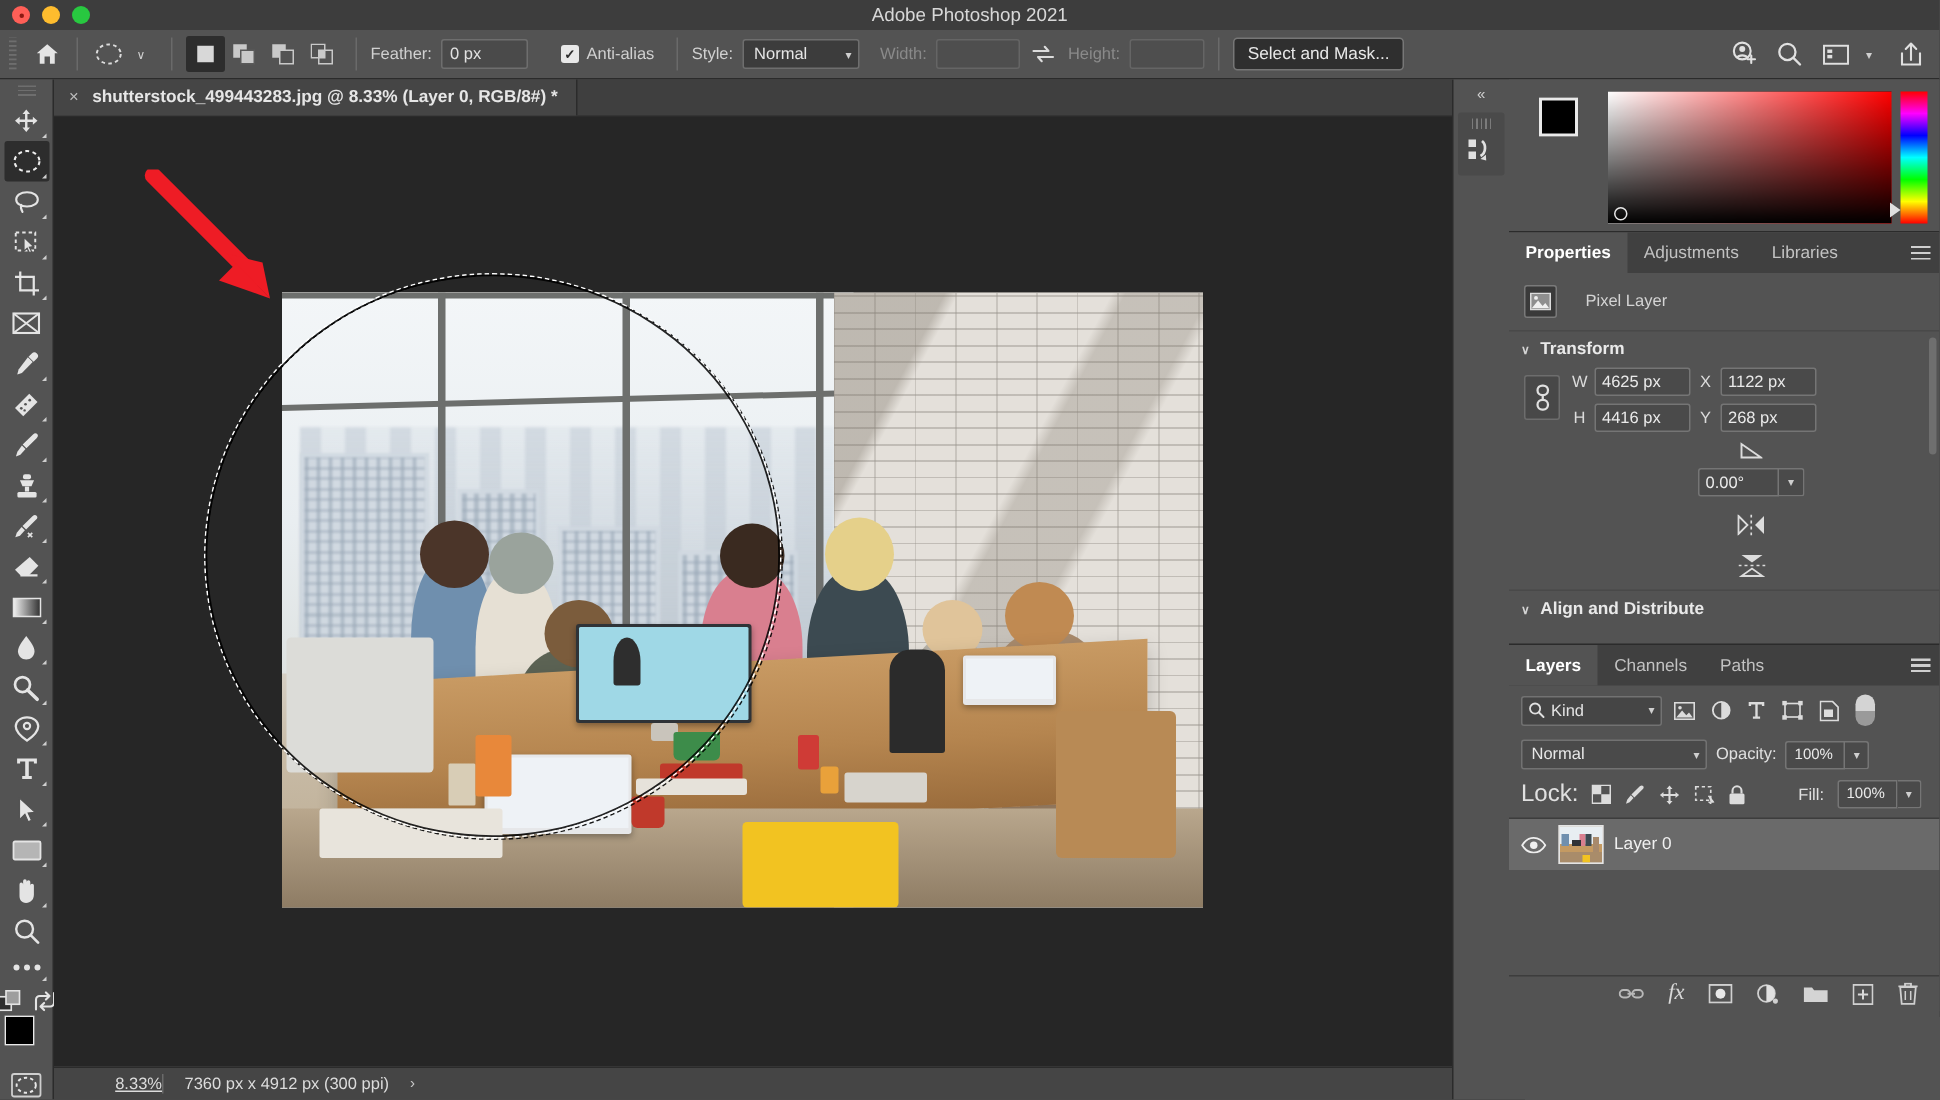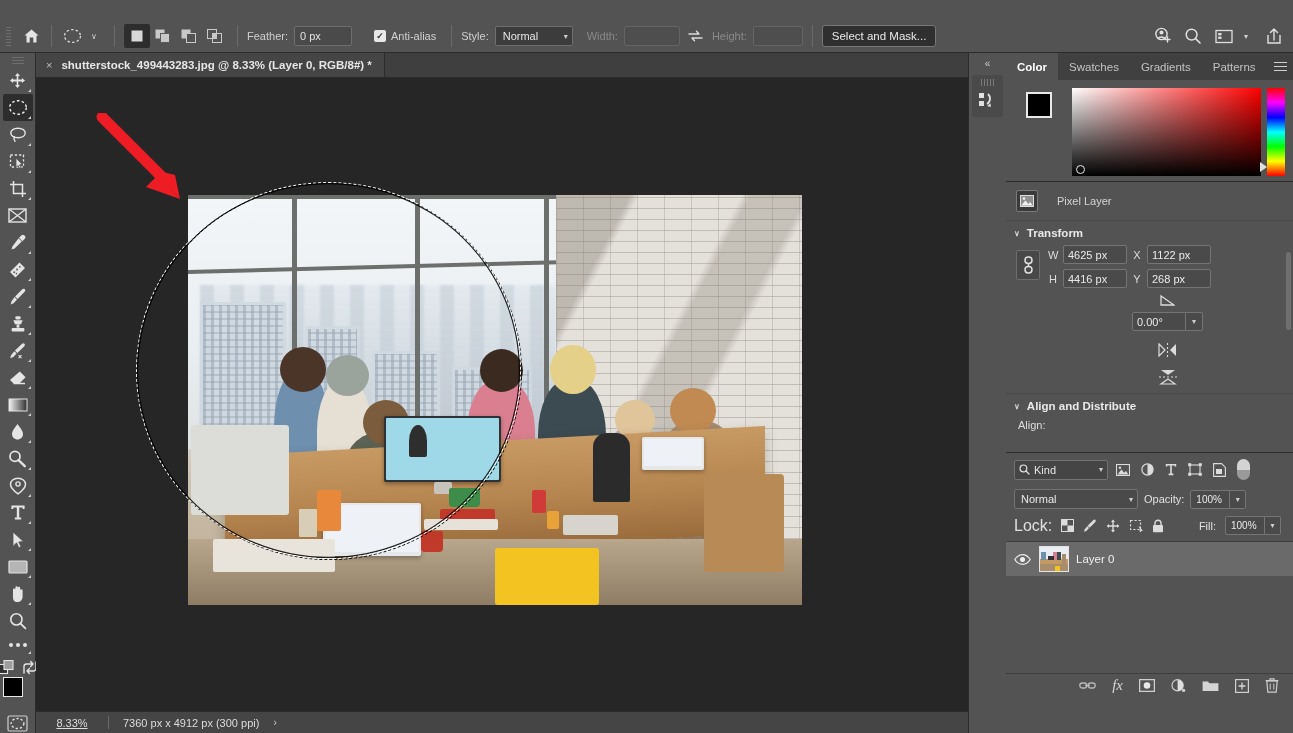--- a/index.html
+++ b/index.html
@@ -214,21 +214,21 @@
     pointer-events: none;
   }
   .arrow { position: absolute; left: 60px; top: 35px; width: 110px; height: 100px; }
 
   
   .statusbar {
     position: absolute; left: 36px; top: 711px; width: 932px; height: 22px;
     background: #454545; border-top: 1px solid #2b2b2b;
     display: flex; align-items: center; font-size: 11px; color: #dcdcdc;
   }
-  .zoomval { width: 72px; text-align: center; text-decoration: underline; }
+  .zoomval { width: 72px; text-align: right; text-decoration: underline; }
   .st-sep { width: 1px; height: 13px; background: #6a6a6a; }
   .docsize { padding-left: 14px; }
   .st-chev { margin-left: 14px; font-size: 10px; color: #c8c8c8; }
 
   
   .rail {
     position: absolute; left: 968px; top: 53px; width: 38px; height: 680px;
     background: #535353; border-left: 1px solid #2b2b2b;
   }
   .rail-collapse {
@@ -376,20 +376,28 @@
     padding-right: 14px; color: #cfcfcf;
   }
   .panel-sep { height: 1px; background: #2b2b2b; }
   svg { display: block; }
 </style>
 </head>
 <body>
 
 <div class="app">
 
+  <div class="titlebar">
+    <div class="traffic">
+      <div class="dot red"></div>
+      <div class="dot yellow"></div>
+      <div class="dot green"></div>
+    </div>
+    <div class="title-text">Adobe Photoshop 2021</div>
+  </div>
 
   <div class="optionsbar">
     <div class="grip"></div>
 
     <div class="ob-icon-btn" style="margin-left:4px;">
       <svg width="17" height="16" viewBox="0 0 17 16">
           <path d="M8.5 1.5 L15.5 7.5 L13.5 7.5 L13.5 14.5 L10.3 14.5 L10.3 9.6 L6.7 9.6 L6.7 14.5 L3.5 14.5 L3.5 7.5 L1.5 7.5 Z" fill="#e4e4e4"></path>
         </svg>
     </div>
 
@@ -811,54 +819,51 @@
             <path d="M11 4 a6 6 0 0 1 2 5 a6 6 0 0 1 -3 5" fill="none" stroke="#e0e0e0" stroke-width="1.8"></path>
             <path d="M10 16 L13.6 13.2 L13.8 17" fill="#e0e0e0"></path>
           </svg>
       </div>
     </div>
   </div>
 
   <div class="panels">
 
     <div class="panel">
+      <div class="color-body">
+        <div class="fgbg">
+          <div class="bg"></div>
+          <div class="fg"></div>
+        </div>
+        <div class="sv">
+          <div class="sv-cursor"></div>
+        </div>
+        <div class="hue">
+          <div class="hue-marker"></div>
+        </div>
+      </div>
+    </div>
+
+    <div class="panel-sep"></div>
+
+    <div class="panel" style="position:relative;">
       <div class="panel-tabs">
         <div class="ptab active">
-            <span>Color</span>
+            <span>Properties</span>
           </div>
         <div class="ptab">
-            <span>Swatches</span>
+            <span>Adjustments</span>
           </div>
         <div class="ptab">
-            <span>Gradients</span>
-          </div>
-        <div class="ptab">
-            <span>Patterns</span>
+            <span>Libraries</span>
           </div>
         <div class="pmenu">
             <div class="hamb"></div>
           </div>
       </div>
-      <div class="color-body">
-        <div class="fgbg">
-          <div class="bg"></div>
-          <div class="fg"></div>
-        </div>
-        <div class="sv">
-          <div class="sv-cursor"></div>
-        </div>
-        <div class="hue">
-          <div class="hue-marker"></div>
-        </div>
-      </div>
-    </div>
-
-    <div class="panel-sep"></div>
-
-    <div class="panel" style="position:relative;">
 
       <div class="pixel-row">
         <div class="layer-kind-icon">
           <svg width="14" height="12" viewBox="0 0 14 12">
               <rect x="0.5" y="0.5" width="13" height="11" fill="#8f8f8f" stroke="#dcdcdc"></rect>
               <circle cx="4" cy="3.6" r="1.3" fill="#f0f0f0"></circle>
               <path d="M1.2 10.5 L5.4 5.4 L8.4 9 L10.2 7 L12.8 10.5 Z" fill="#f0f0f0"></path>
             </svg>
         </div>
         <span>Pixel Layer</span>
@@ -924,28 +929,41 @@
             </svg>
         </div>
       </div>
 
       <div class="prop-divider"></div>
 
       <div class="section-head">
         <span class="tri-d">∨</span>
         <span>Align and Distribute</span>
       </div>
-      <div class="align-row">Align:</div>
 
       <div class="prop-scroll"></div>
     </div>
 
     <div class="panel-sep" style="margin-top:13px;"></div>
 
     <div class="panel" style="position:relative;height:244px;">
+      <div class="panel-tabs">
+        <div class="ptab active">
+            <span>Layers</span>
+          </div>
+        <div class="ptab">
+            <span>Channels</span>
+          </div>
+        <div class="ptab">
+            <span>Paths</span>
+          </div>
+        <div class="pmenu">
+            <div class="hamb"></div>
+          </div>
+      </div>
 
       <div class="filter-row">
         <div class="kind-select">
           <span style="display:flex;align-items:center;gap:4px;">
             <span>
               <svg width="11" height="11" viewBox="0 0 11 11">
                   <circle cx="4.4" cy="4.4" r="3.4" fill="none" stroke="#e0e0e0" stroke-width="1.2"></circle>
                   <path d="M7 7 L10 10" stroke="#e0e0e0" stroke-width="1.3" stroke-linecap="round"></path>
                 </svg>
             </span>

